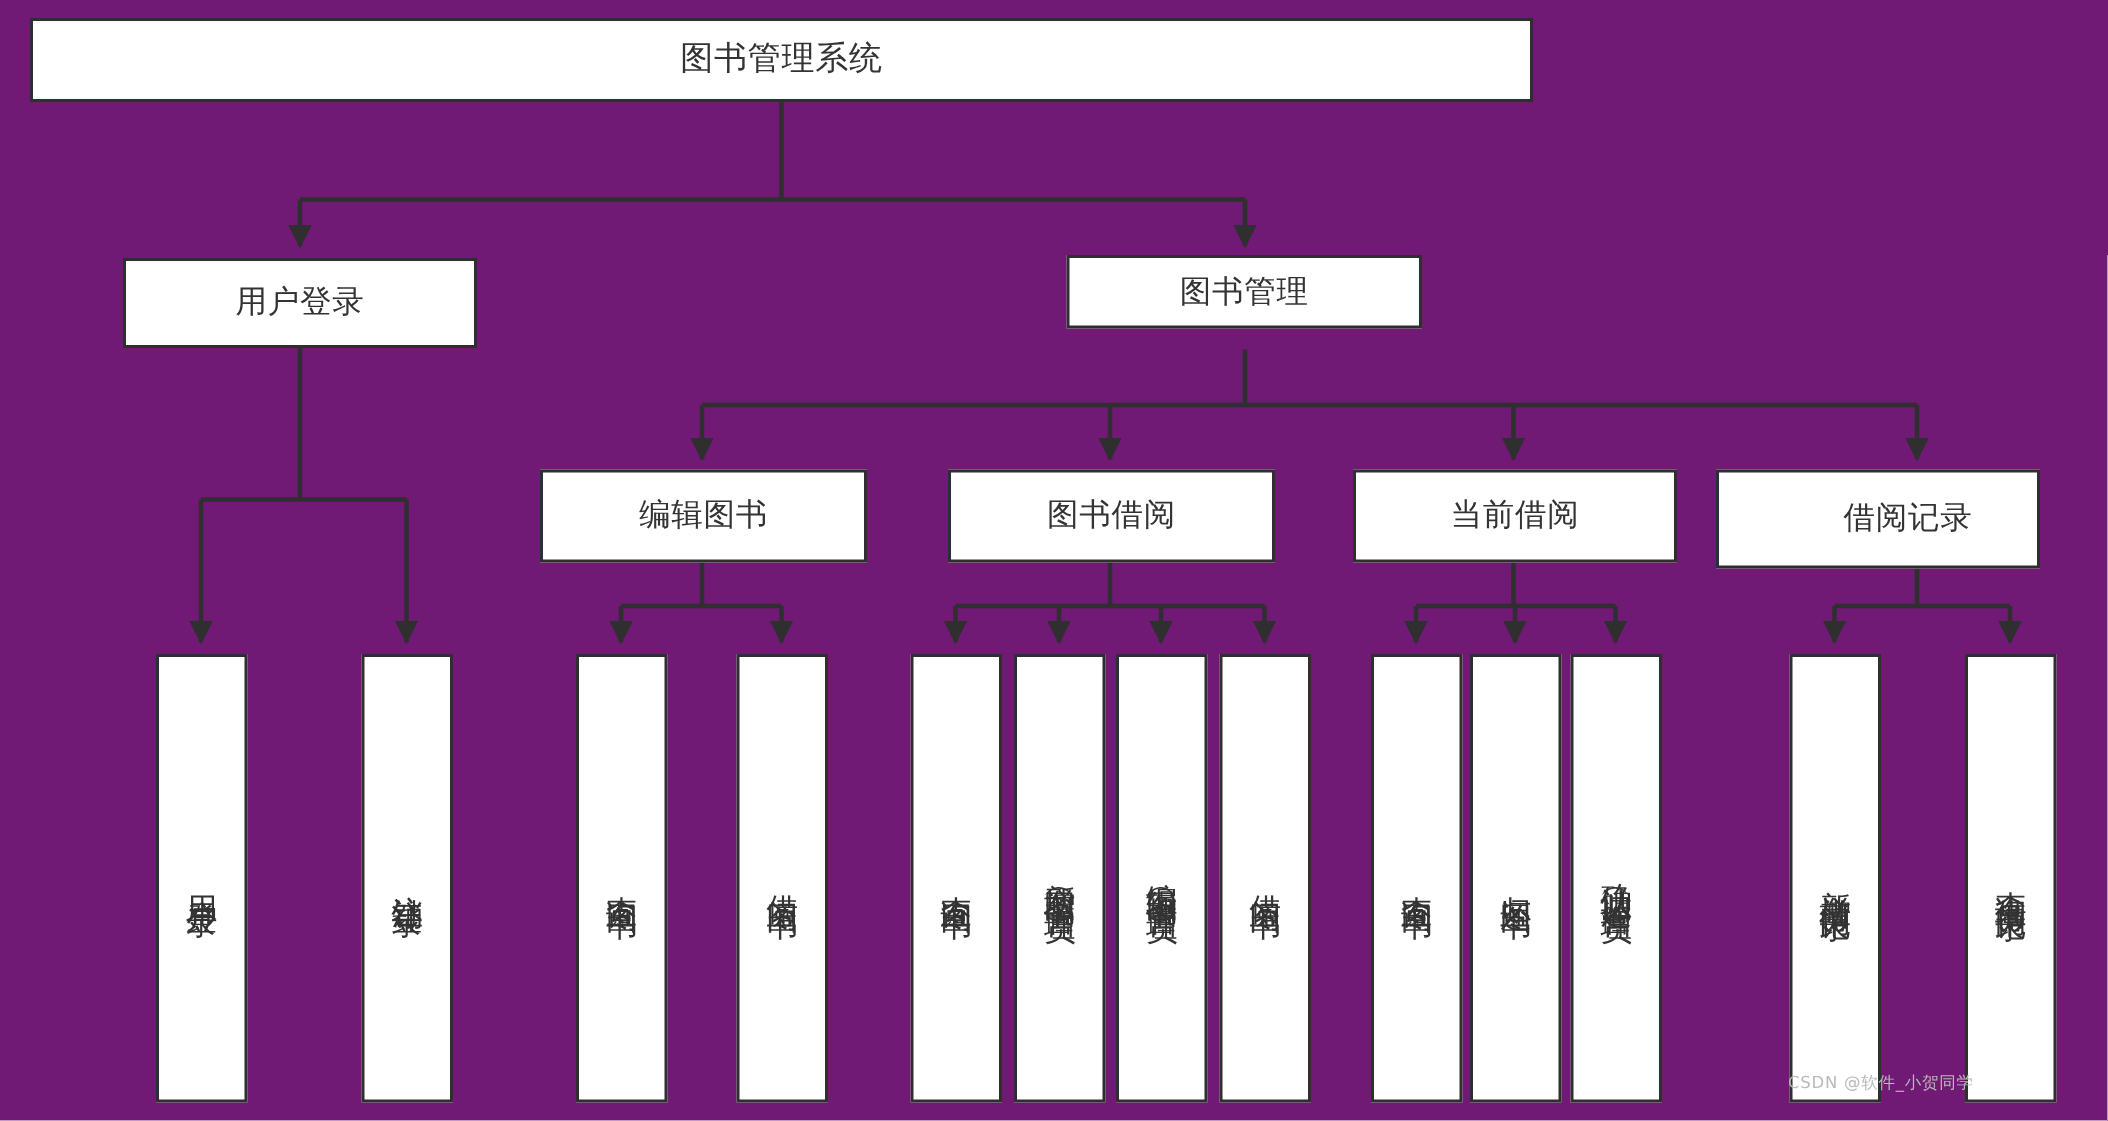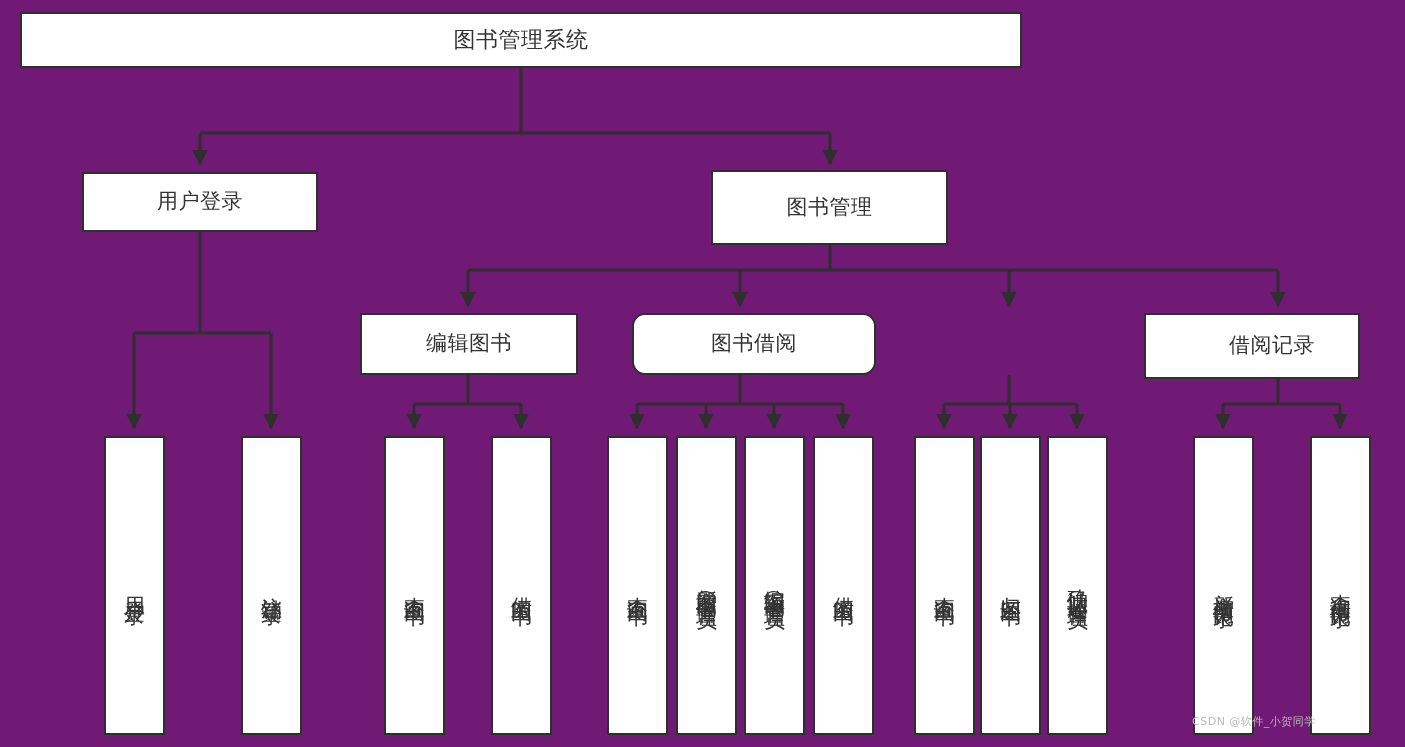--- a/index.html
+++ b/index.html
@@ -115,29 +115,32 @@
     </g>
   </svg>
 
   <div class="node horiz root" style="left:20px; top:12px; width:1002px; height:56px;">
     <span>图书管理系统</span>
   </div>
 
   <div class="node horiz" style="left:82px; top:172px; width:236px; height:60px;">
     <span>用户登录</span>
   </div>
-  <div class="node horiz" style="left:711px; top:170px; width:237px; height:75px;">
+  <div class="node horiz" style="left:711px; top:170px; width:237px; height:49px;">
     <span>图书管理</span>
   </div>
 
   <div class="node horiz" style="left:360px; top:313px; width:218px; height:62px;">
     <span>编辑图书</span>
   </div>
-  <div class="node horiz" style="left:632px; top:313px; width:244px; height:62px;border-radius:13px;">
+  <div class="node horiz" style="left:632px; top:313px; width:218px; height:62px;">
     <span>图书借阅</span>
+  </div>
+  <div class="node horiz" style="left:902px; top:313px; width:216px; height:62px;">
+    <span>当前借阅</span>
   </div>
   <div class="node horiz" style="left:1144px; top:313px; width:216px; height:66px;padding-left:40px;">
     <span>借阅记录</span>
   </div>
 
   <div class="node vert" style="left:104px; top:436px; width:61px; height:299px;">
     <span>用户登录</span>
   </div>
   <div class="node vert" style="left:241px; top:436px; width:61px; height:299px;">
     <span>注销登录</span>

